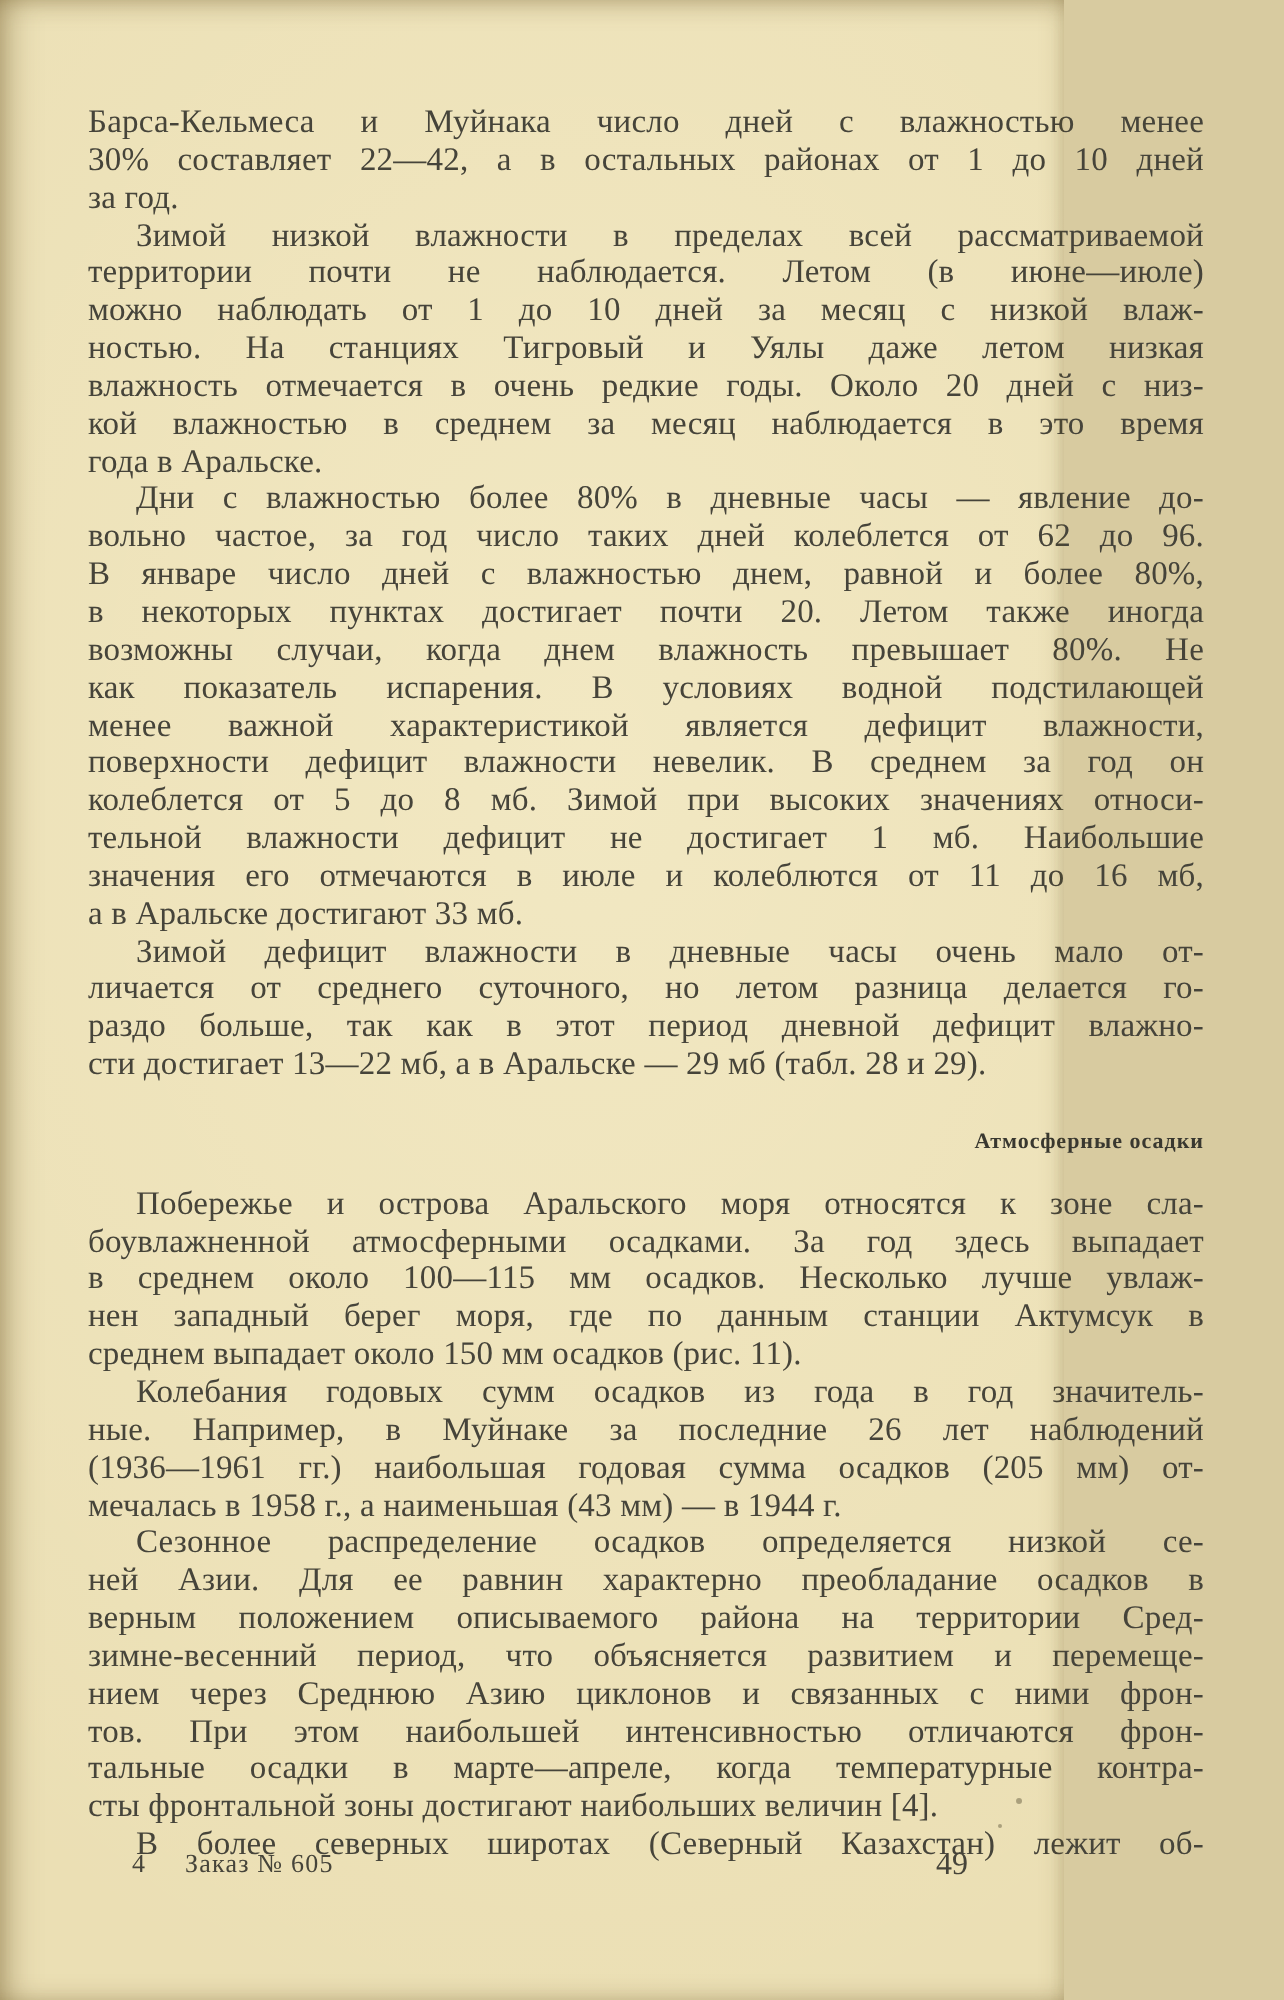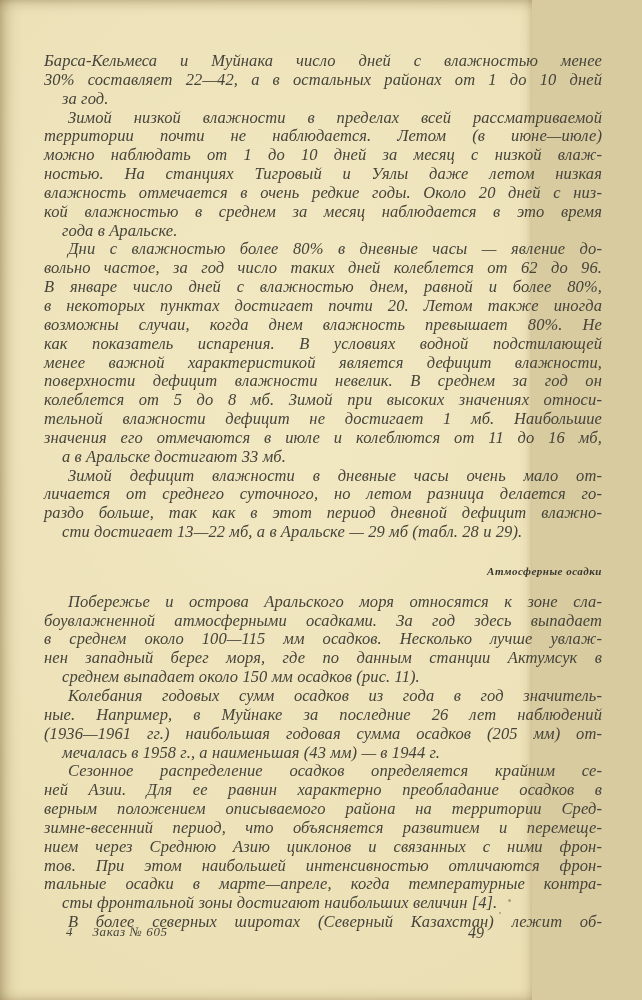--- a/index.html
+++ b/index.html
@@ -14,42 +14,41 @@
     background: #d8cba0;
     font-family: "Liberation Serif", "DejaVu Serif", serif;
   }
   .page {
     position: relative;
     width: 532px; height: 1000px;
     background:
       radial-gradient(130% 95% at 55% 38%, rgba(255, 249, 222, 0.35), rgba(255, 249, 222, 0) 70%),
       var(--paper);
     color: var(--ink);
-    font-style: italic;
   }
   .vignette {
     position: absolute; inset: 0; pointer-events: none; z-index: 5;
     box-shadow:
       inset 12px 0 16px -9px var(--edge),
       inset 0 9px 14px -9px rgba(110, 88, 40, 0.42),
       inset -8px 0 12px -8px rgba(110, 88, 40, 0.30),
       inset 0 -8px 12px -8px rgba(110, 88, 40, 0.26);
   }
   .text-block {
     position: absolute; left: 44px; top: 52px; width: 558px;
     font-size: 16.5px; line-height: 18.85px;
     letter-spacing: 0.1px;
   }
   .para { margin: 0; }
   .tline {
     text-align: justify;
     text-align-last: justify;
     text-justify: inter-word;
   }
-  .tline.pl { text-align-last: left; margin-left: 18px; }
+  .tline.pl { text-align-last: left; }
   .tline.ind { text-indent: 24px; }
   .heading {
     margin: 20px 0 12px 0;
     text-align: right;
     font-size: 11px;
     font-weight: bold;
     letter-spacing: 0.5px;
     color: var(--ink-bold);
   }
   .footer {
@@ -114,21 +113,21 @@
         <div class="tline">нен западный берег моря, где по данным станции Актумсук в</div>
         <div class="tline pl">среднем выпадает около 150 мм осадков (рис. 11).</div>
       </div>
       <div class="para">
         <div class="tline ind">Колебания годовых сумм осадков из года в год значитель-</div>
         <div class="tline">ные. Например, в Муйнаке за последние 26 лет наблюдений</div>
         <div class="tline">(1936—1961 гг.) наибольшая годовая сумма осадков (205 мм) от-</div>
         <div class="tline pl">мечалась в 1958 г., а наименьшая (43 мм) — в 1944 г.</div>
       </div>
       <div class="para">
-        <div class="tline ind">Сезонное распределение осадков определяется крайним се-</div>
+        <div class="tline ind">Сезонное распределение осадков определяется низкой се-</div>
         <div class="tline">ней Азии. Для ее равнин характерно преобладание осадков в</div>
         <div class="tline">верным положением описываемого района на территории Сред-</div>
         <div class="tline">зимне-весенний период, что объясняется развитием и перемеще-</div>
         <div class="tline">нием через Среднюю Азию циклонов и связанных с ними фрон-</div>
         <div class="tline">тов. При этом наибольшей интенсивностью отличаются фрон-</div>
         <div class="tline">тальные осадки в марте—апреле, когда температурные контра-</div>
         <div class="tline pl">сты фронтальной зоны достигают наибольших величин [4].</div>
       </div>
       <div class="para">
         <div class="tline ind">В более северных широтах (Северный Казахстан) лежит об-</div>

